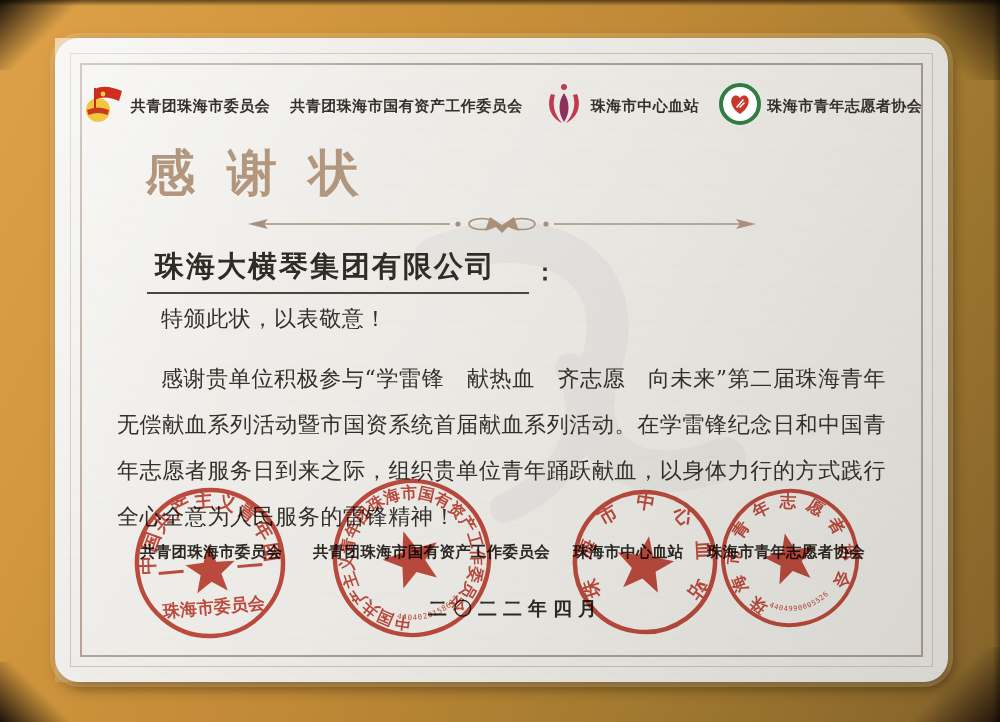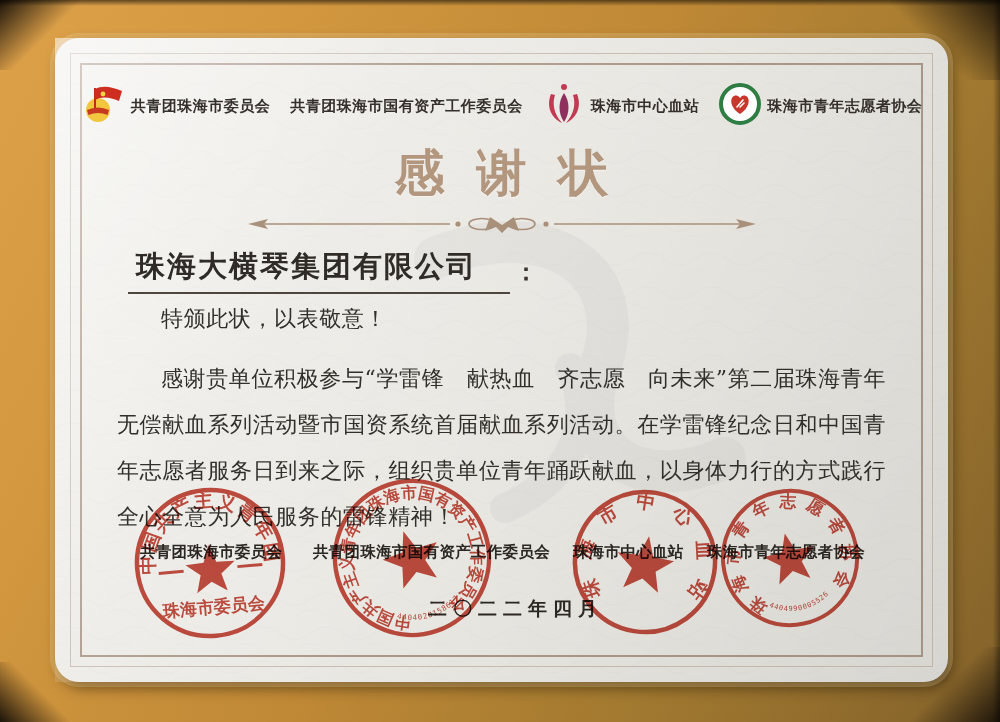--- a/index.html
+++ b/index.html
@@ -31,27 +31,27 @@
   .bline-outer{position:absolute;inset:15px;border:1px solid #c7bbb0;pointer-events:none;}
   .bline-inner{position:absolute;inset:25px;border:2px solid #a99789;pointer-events:none;}
 
   .content{position:absolute;inset:0;padding:42px 58px 0 58px;box-sizing:border-box;}
 
   .org-row{display:flex;justify-content:center;align-items:center;gap:20px;height:52px;}
   .org-item{display:flex;align-items:center;gap:6px;}
   .org-name{font-family:"DejaVu Sans",sans-serif;font-weight:bold;font-size:15px;color:#35302c;letter-spacing:.5px;white-space:nowrap;}
 
   .cert-title{
-    margin-top:8px;text-align:center;font-size:50px;font-weight:bold;
+    margin-top:8px;font-size:50px;font-weight:bold;
     color:#b2977e;letter-spacing:.64em;padding-left:.64em;
     text-shadow:0 1px 1px rgba(255,255,255,.6);
   }
   .divider-wrap{margin-top:4px;text-align:center;height:26px;}
 
-  .recipient-line{margin:10px 0 0 15px;font-size:29px;font-weight:bold;color:#2f2b27;}
+  .recipient-line{margin:10px 0 0 34px;font-size:29px;font-weight:bold;color:#2f2b27;}
   .recipient-name{display:inline-block;border-bottom:2px solid #4c463f;padding:0 14px 5px 8px;min-width:360px;letter-spacing:2px;}
   .recipient-colon{font-size:24px;vertical-align:-4px;margin-left:4px;color:#3a352f;}
 
   .body-par{
     margin:14px 4px 0 4px;font-size:22px;line-height:46px;color:#33302b;
     text-indent:2em;letter-spacing:.6px;text-align:justify;font-weight:500;
   }
   .body-par.second{margin-top:2px;}
 
   .sig-area{position:absolute;left:0;top:420px;right:0;height:224px;}

